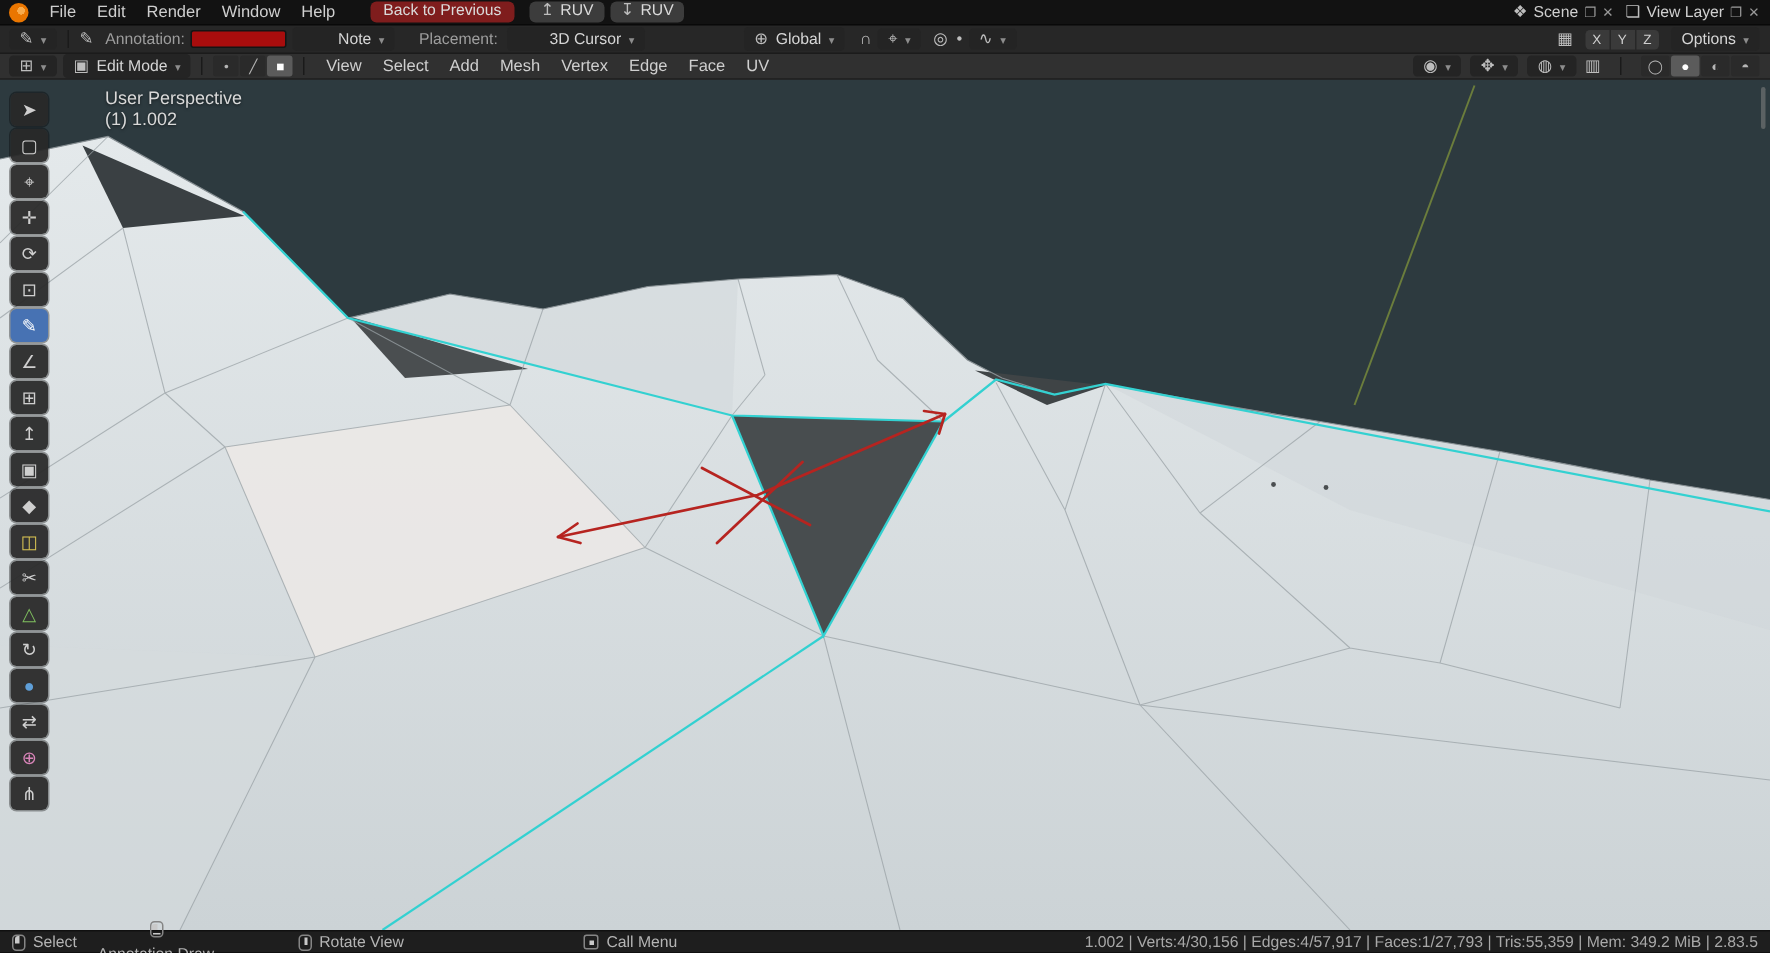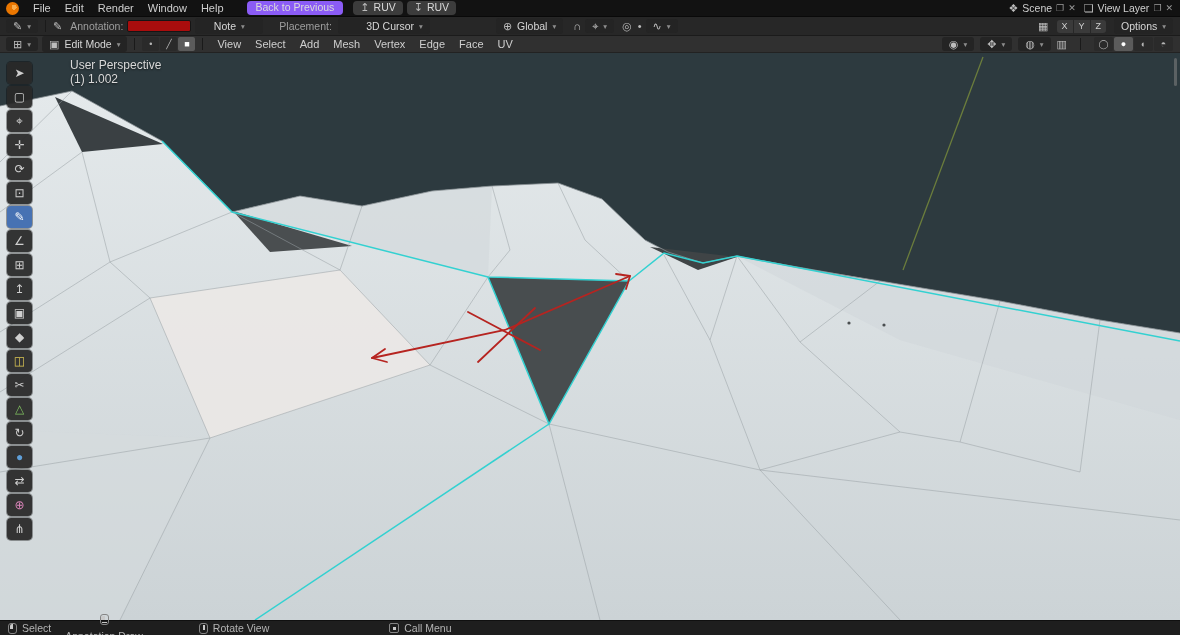--- a/index.html
+++ b/index.html
@@ -4,21 +4,21 @@
 <style>
   * { box-sizing: border-box; margin: 0; padding: 0; }
   html,body { width:1180px; height:635px; overflow:hidden; background:#000;
     font-family:"Liberation Sans", sans-serif; -webkit-user-select:none; user-select:none; }
   .row { position:absolute; left:0; right:0; display:flex; align-items:center; font-size:11px; color:#c9c9c9; }
   #topbar   { top:0;  height:17px; background:#121212; border-bottom:1px solid #090909; z-index:10;}
   #toolbar2 { top:17px; height:19px; background:#272727; border-bottom:1px solid #1b1b1b; z-index:10;}
   #vpheader { top:36px; height:17px; background:#303030; border-bottom:1px solid #222; z-index:10;}
   .blogo { width:13px; height:13px; border-radius:50%; background:radial-gradient(circle at 62% 40%, #f9ab4b 0 22%, #ea7600 23% 100%); margin:0 7px 0 6px; position:relative; flex:none;}
   .menuitem { padding:1px 7px; border-radius:3px; color:#cfcfcf; cursor:default;}
-  .btn { display:inline-flex; align-items:center; gap:4px; background:#8b5cf6; color:#dadada;
+  .btn { display:inline-flex; align-items:center; gap:4px; background:#7f1d1d; color:#dadada;
          border-radius:4px; padding:1.5px 9px; font-size:10.5px; line-height:1.1;}
   .btn.small { background:#3c3c3c; padding:1.5px 7px; }
   .dd  { display:inline-flex; align-items:center; gap:5px; background:#242424; color:#d6d6d6;
          border-radius:3px; padding:1.5px 7px; font-size:10.5px; line-height:1.2;}
   .arr { font-size:7.5px; color:#8d8d8d; }
   .ico { font-size:11px; color:#bdbdbd; line-height:1;}
   .lbl { color:#9e9e9e; font-size:10.5px; }
   .sep { width:1px; height:12px; background:#1a1a1a; margin:0 7px; flex:none;}
   .rgroup { margin-left:auto; display:flex; align-items:center; gap:8px; margin-right:7px;}
   .datablock { display:flex; align-items:center; gap:4px; color:#cfcfcf; font-size:10.5px;}
@@ -107,21 +107,21 @@
 
 <div class="row" id="toolbar2">
   <span class="dd" style="margin-left:6px">
     <span class="ico">✎</span>
     <span class="arr">▾</span>
   </span>
   <span class="sep"></span>
   <span class="ico">✎</span>
   <span class="lbl" style="margin-left:8px">Annotation:</span>
   <span class="swatch" style="background: rgb(169, 13, 13);"></span>
-  <span class="dd" style="width:68px;justify-content:center">
+  <span class="dd" style="width:68px;justify-content:flex-end">
     <span>Note</span>
     <span class="arr">▾</span>
   </span>
   <span class="lbl" style="margin-left:16px">Placement:</span>
   <span class="dd" style="margin-left:6px;width:92px;justify-content:flex-end">
     <span>3D Cursor</span>
     <span class="arr">▾</span>
   </span>
 
   <span class="dd" style="margin-left:66px">
@@ -379,13 +379,14 @@
       <div class="hint">
         <span class="mi mouse-middle"></span>
         <span>Rotate View</span>
       </div>
 
       <div class="hint">
         <span class="mi key"></span>
         <span>Call Menu</span>
       </div>
     </div>
+  <span class="stats">1.002 | Verts:4/30,156 | Edges:4/57,917 | Faces:1/27,793 | Tris:55,359 | Mem: 349.2 MiB | 2.83.5</span>
 </div>
 
 </body></html>

